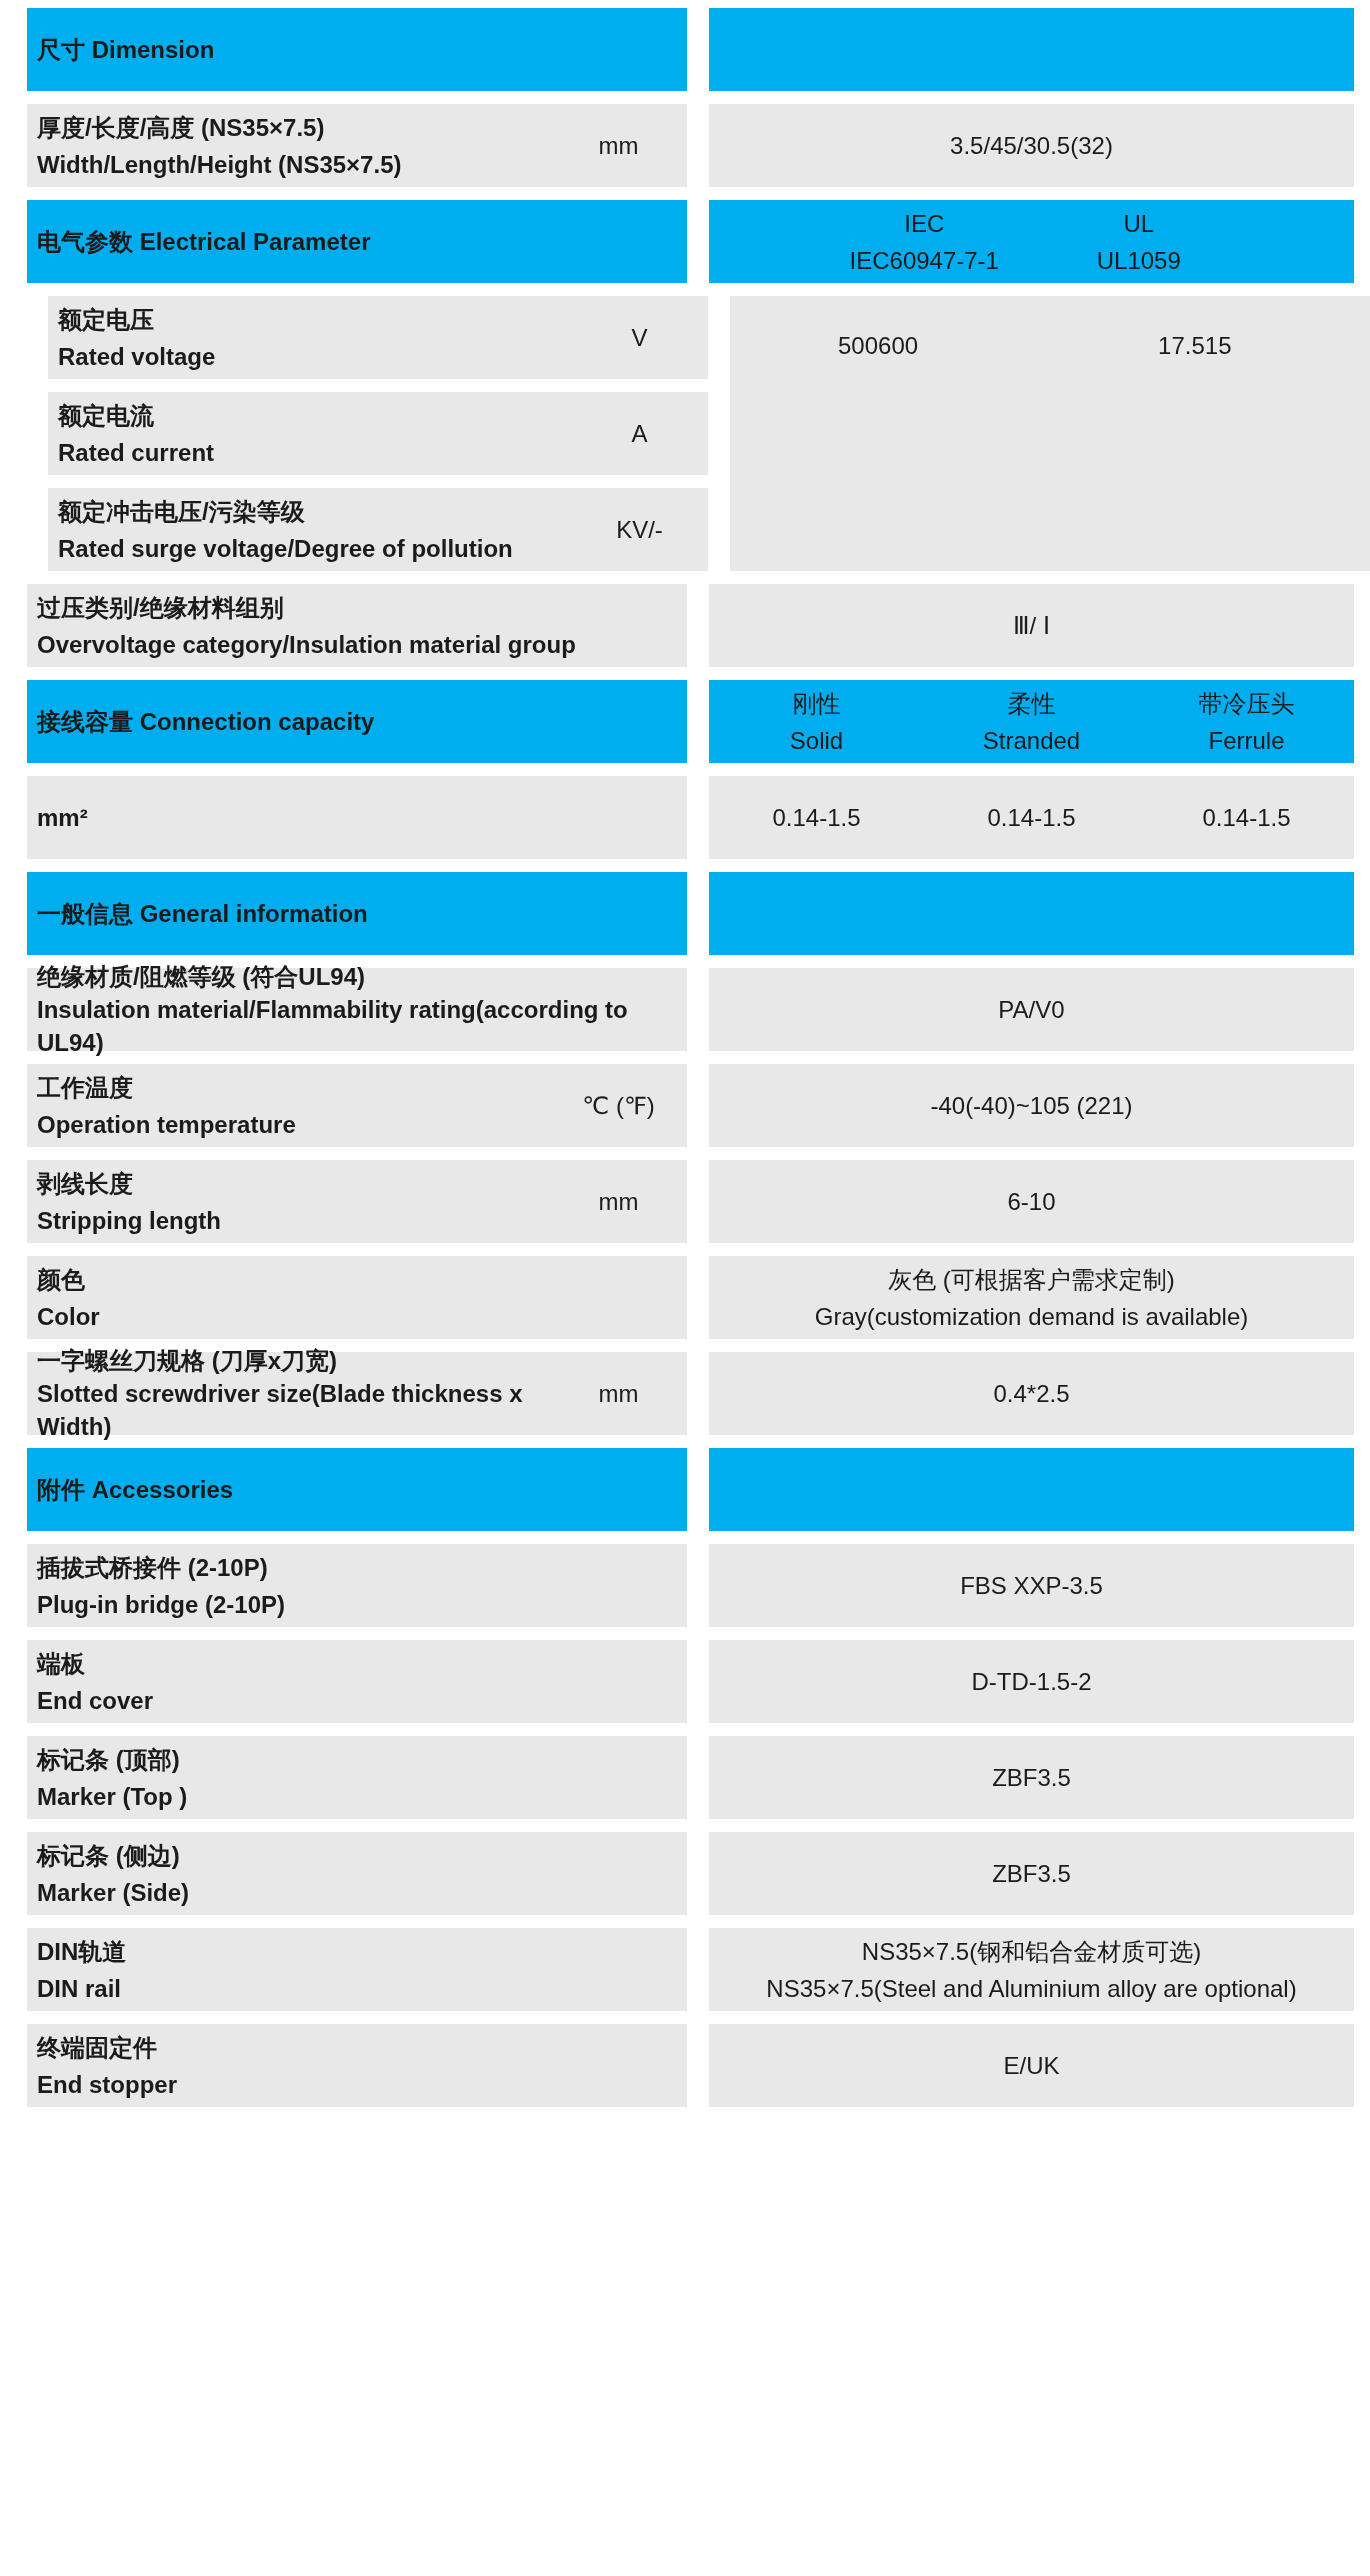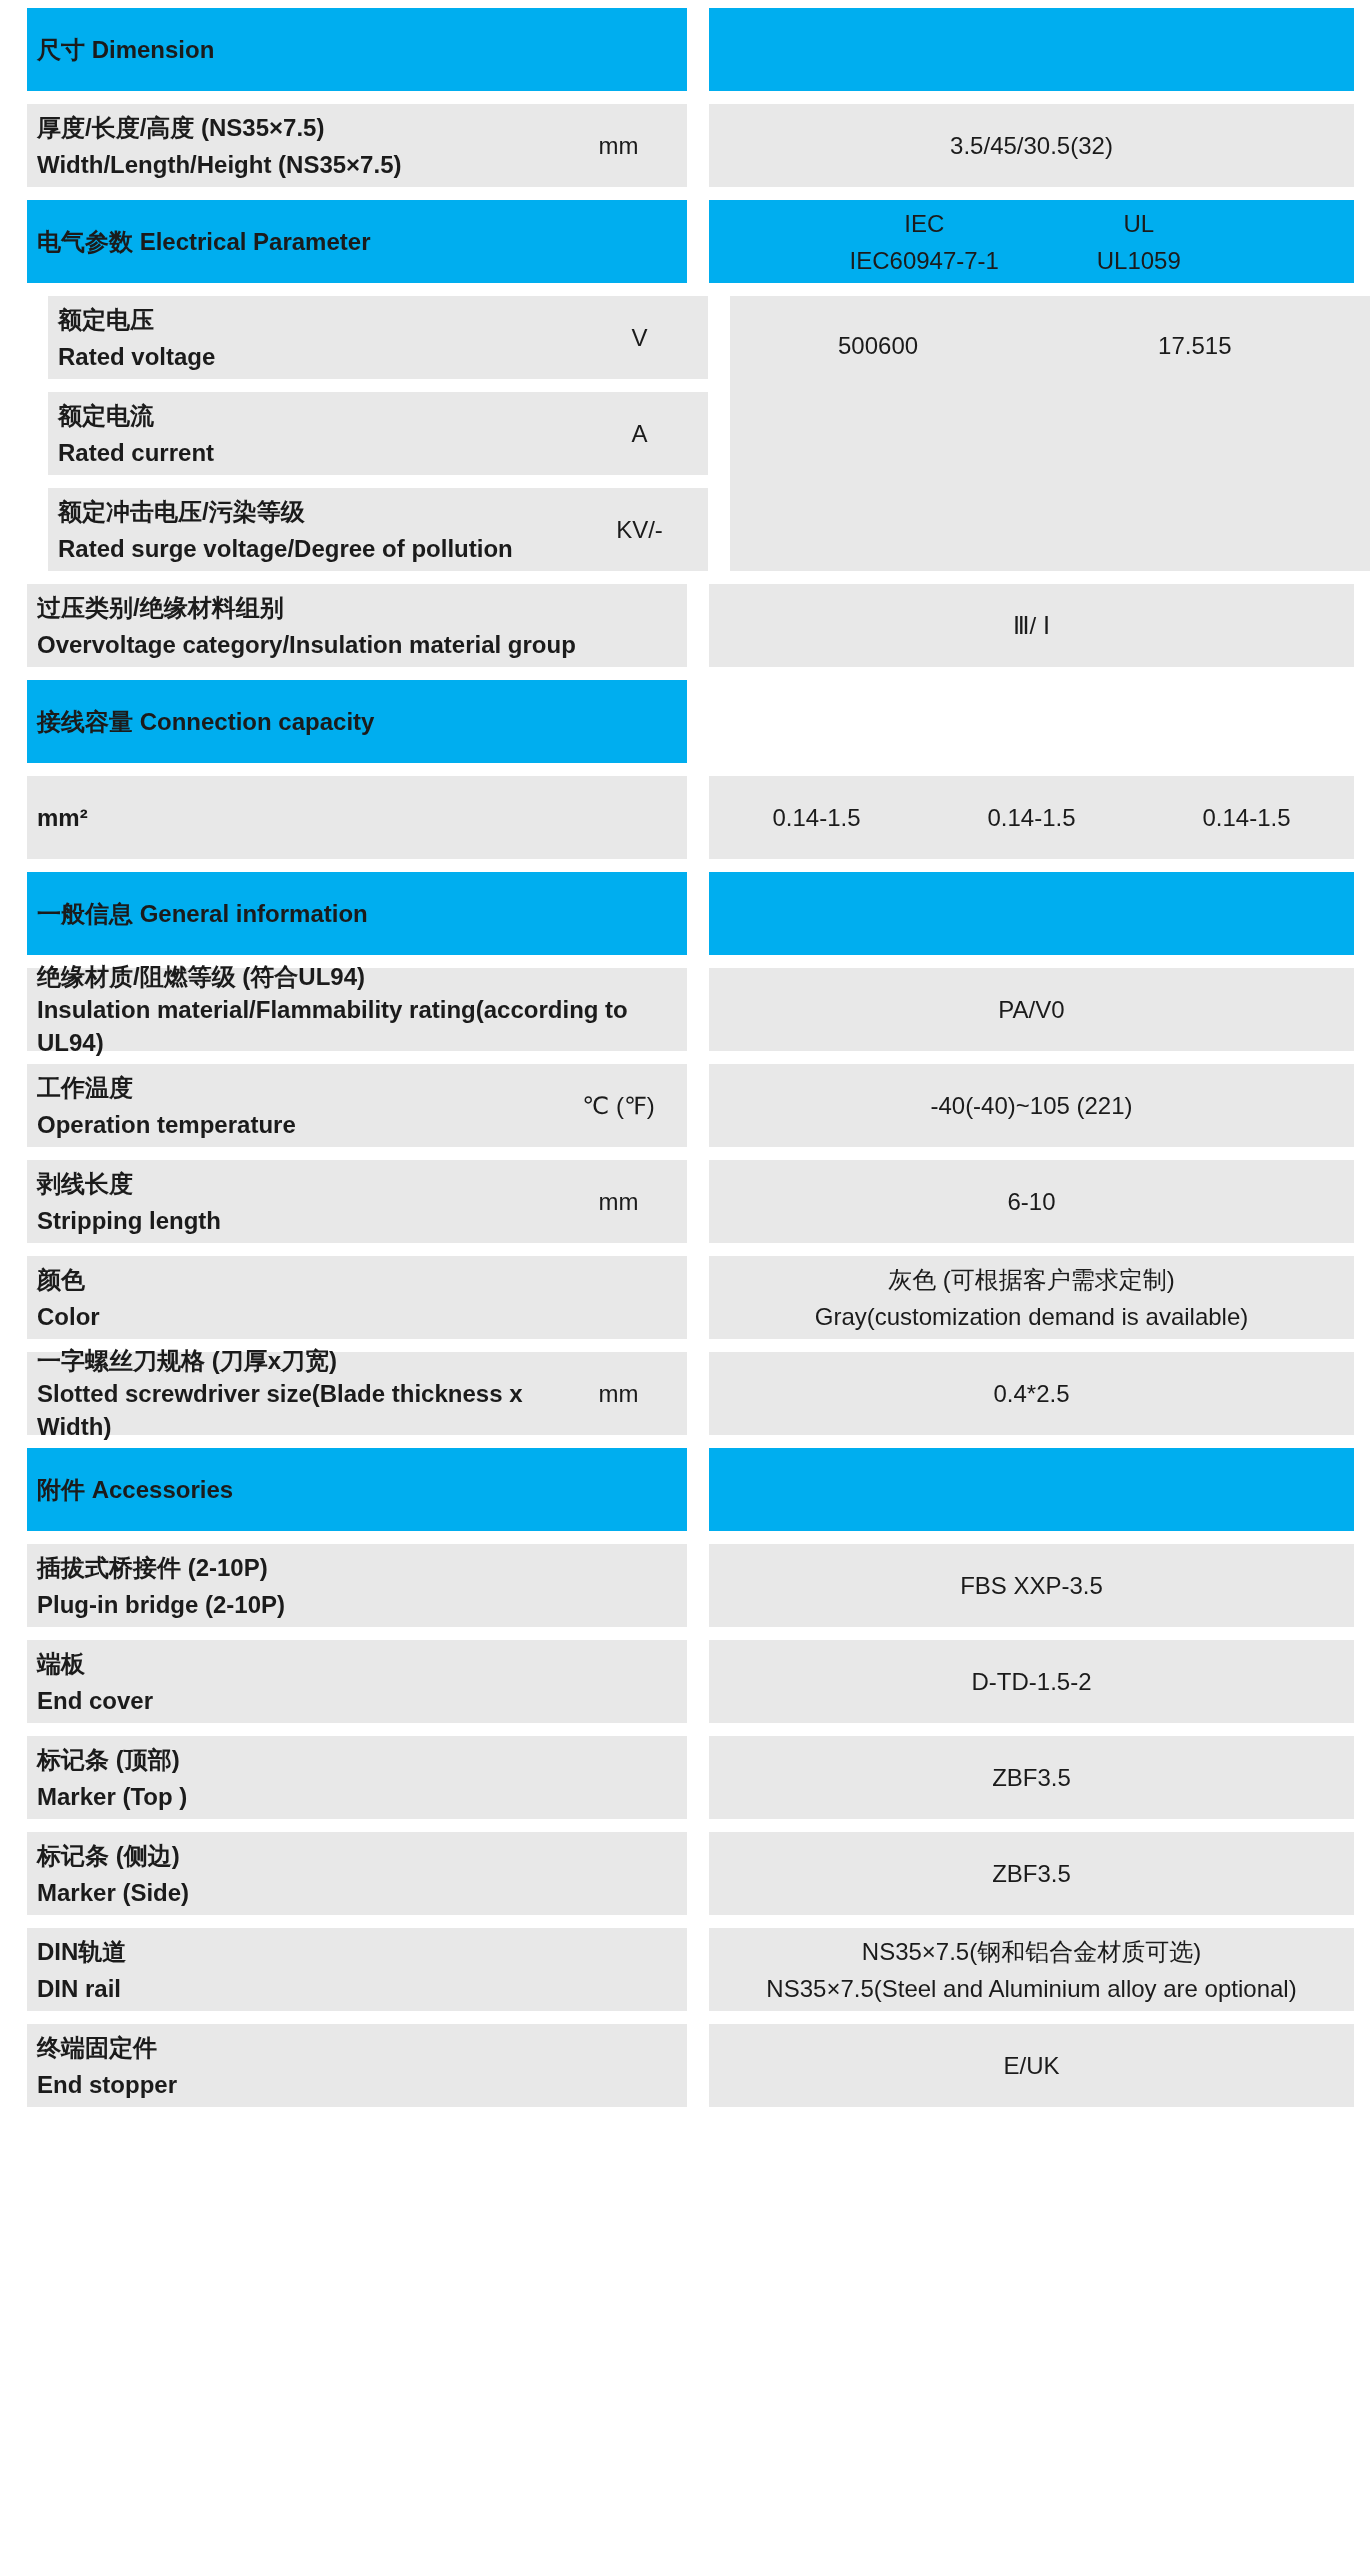--- a/index.html
+++ b/index.html
@@ -144,20 +144,36 @@
     </div>
     <div class="cell vcell right h99">
       <div class="val">Ⅲ/ Ⅰ</div>
     </div>
   </div>
 
   <div class="band">
     <div class="cell head hcell left h99">
       <span class="title">接线容量 Connection capacity</span>
     </div>
+    <div class="cell head vcell right h99">
+      <div class="cols3">
+        <div class="colhead">
+          <div>刚性</div>
+          <div>Solid</div>
+        </div>
+        <div class="colhead">
+          <div>柔性</div>
+          <div>Stranded</div>
+        </div>
+        <div class="colhead">
+          <div>带冷压头</div>
+          <div>Ferrule</div>
+        </div>
+      </div>
+    </div>
   </div>
 
   <div class="band">
     <div class="cell pcell left h99">
       <div class="labels">
         <div>mm²</div>
       </div>
     </div>
     <div class="cell vcell right h99">
       <div class="cols3">

